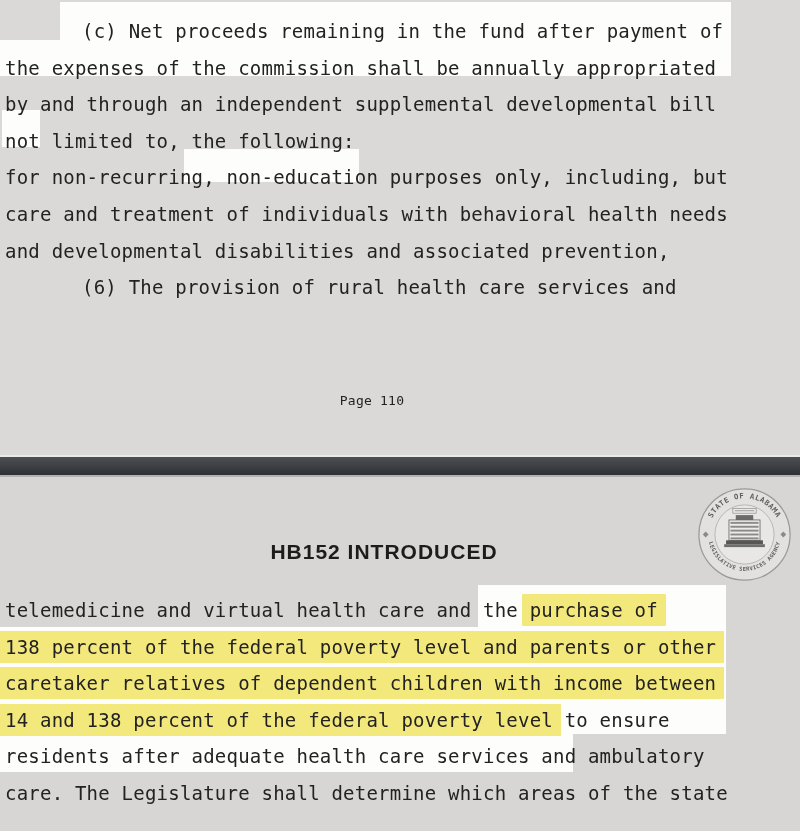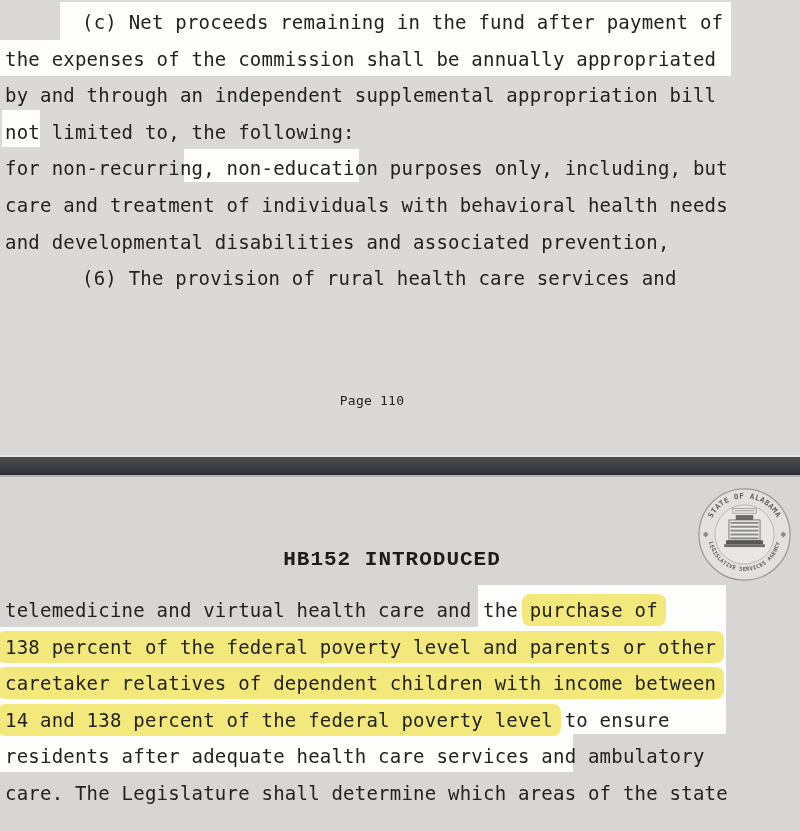--- a/index.html
+++ b/index.html
@@ -29,61 +29,61 @@
   .wbox1 { left:60px;  top:2px;   width:671px; height:38px; }
   .wbox2 { left:0;     top:40px;  width:731px; height:36px; }
   .wbox3 { left:2px;   top:110px; width:38px;  height:37px; }
   .wbox4 { left:184px; top:149px; width:175px; height:33px; }
   .band-a { left:478px; top:108px; width:248px; height:42px; }
   .band-b { left:0;     top:150px; width:726px; height:107px; }
   .band-c { left:0;     top:257px; width:573px; height:38px; }
 
   
   .textflow { position:absolute; left:5px; right:0; z-index:2; }
-  .p1flow { top:4px; }
+  .p1flow { top:13px; }
   .p2flow { top:115px; }
   .line {
     height:36.6px; line-height:36.6px;
     font-size:19px; letter-spacing:0.22px;
     color:var(--text,#222); white-space:pre;
   }
   .indent { padding-left:77px; }
   .pagenum {
     position:absolute; top:386px; left:0; width:744px; text-align:center;
     height:30px; line-height:30px; font-size:13px; letter-spacing:0.22px;
     color:var(--text,#222); z-index:2;
   }
   .hl {
     background:var(--highlight_yellow,#f3e87c);
-    border-radius:8px;
+    border-radius:1px;
     padding:5px 8px; margin:-5px -8px;
   }
   .hb-header {
-    position:absolute; top:59px; left:0; width:744px; margin:12px;
+    position:absolute; top:59px; left:0; width:744px; margin:4px;
     text-align:center; z-index:2;
     font-size:21px; font-weight:bold; letter-spacing:1px; color:#1c1c1c;
-    font-family:Liberation Mono, monospace;
+    font-family:Liberation Sans, sans-serif;
     padding-left:8px;
   }
   .seal { position:absolute; top:9px; left:696px; width:97px; height:97px; z-index:1; }
 </style>
 </head>
 <body>
 
 <div class="canvas">
 
   <section class="page page1">
     <div class="wbox wbox1"></div>
     <div class="wbox wbox2"></div>
     <div class="wbox wbox3"></div>
     <div class="wbox wbox4"></div>
     <div class="textflow p1flow" id="p1lines">
         <div class="line indent"><span class="">(c) Net proceeds remaining in the fund after payment of</span></div>
         <div class="line"><span class="">the expenses of the commission shall be annually appropriated</span></div>
-        <div class="line"><span class="">by and through an independent supplemental appropriation bill</span></div>
+        <div class="line"><span class="">by and through an independent supplemental developmental bill</span></div>
         <div class="line"><span class="">not limited to, the following:</span></div>
         <div class="line"><span class="">for non-recurring, non-education purposes only, including, but</span></div>
         <div class="line"><span class="">care and treatment of individuals with behavioral health needs</span></div>
         <div class="line"><span class="">and developmental disabilities and associated prevention,</span></div>
         <div class="line indent"><span class="">(6) The provision of rural health care services and</span></div>
       </div>
     <div class="pagenum">Page 110</div>
   </section>
 
   <div class="divider"></div>

